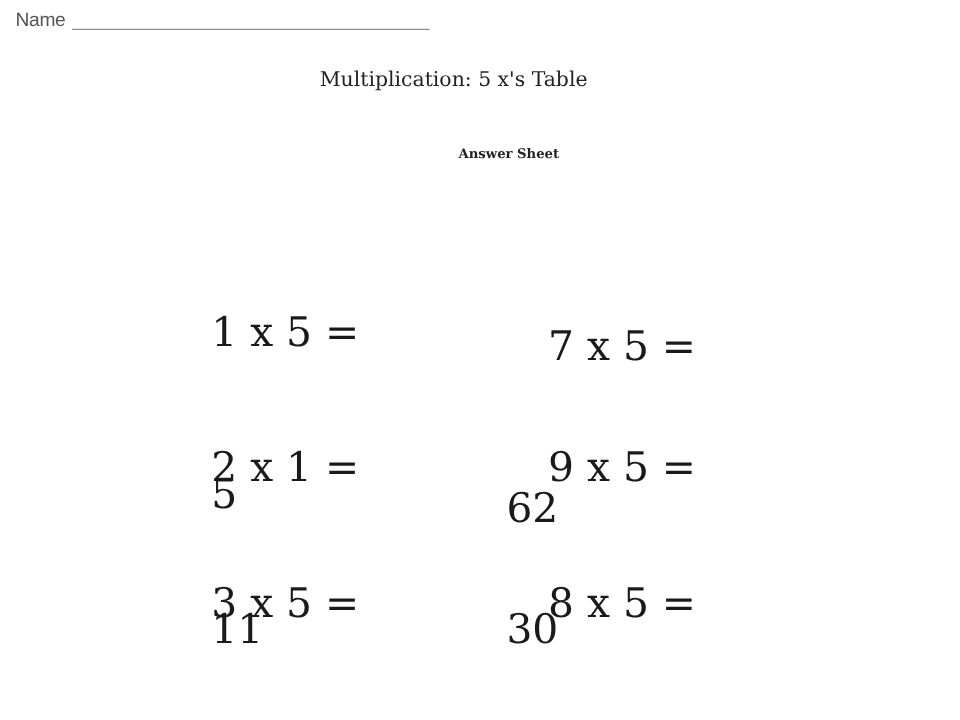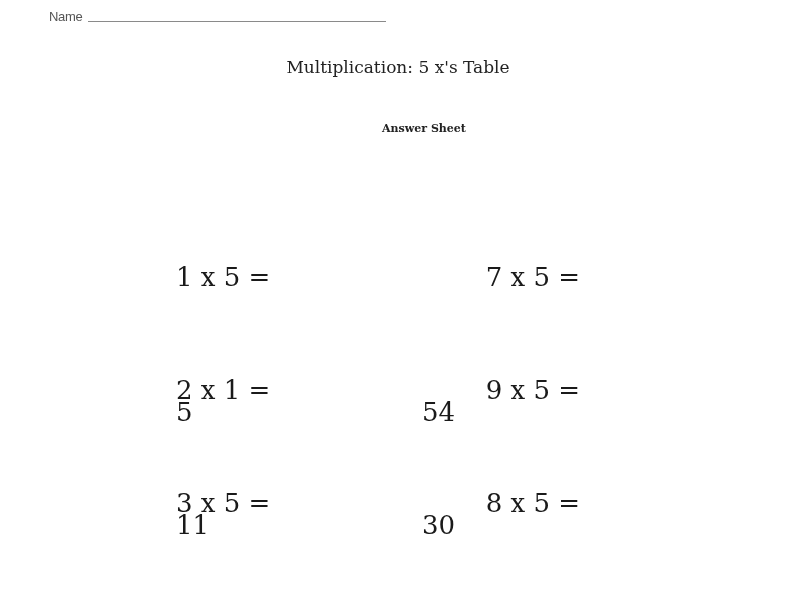--- a/index.html
+++ b/index.html
@@ -1,25 +1,25 @@
 <!DOCTYPE html>
 <html><head>
   <meta charset="utf-8">
   <style>
     html, body { margin: 0; padding: 0; background: #ffffff; }
     body { width: 800px; height: 600px; position: relative; overflow: hidden; color: #1a1a1a; }
     .name-row { position: absolute; left: 13px; top: 9px; display: flex; align-items: flex-end; }
-    .name-label { font-family: "Liberation Sans", sans-serif; font-size: 13px; color: #555; letter-spacing: -0.3px; margin-left: 36px; }
+    .name-label { font-family: "Liberation Sans", sans-serif; font-size: 16px; color: #555; letter-spacing: -0.3px; }
     .name-line { width: 298px; height: 0; border-bottom: 1.5px solid #8a8a8a; margin-left: 6px; margin-bottom: 2px; }
     .title { position: absolute; left: 0; width: 756px; top: 57px; text-align: center;
-             font-family: "DejaVu Serif", serif; font-size: 17px; color: #222; padding-left: 20px; }
+             font-family: "DejaVu Serif", serif; font-size: 17px; color: #222; }
     .subtitle { position: absolute; left: 0; width: 800px; top: 122px; text-align: center;
                 font-family: "DejaVu Serif", serif; font-size: 11px; font-weight: bold; color: #222; margin-left: 24px; }
     .grid { position: absolute; left: 176px; top: 165px; }
-    .cell { position: absolute; font-family: "DejaVu Serif", serif; font-size: 26px; line-height: 45px; color: #1a1a1a; white-space: pre; }
+    .cell { position: absolute; font-family: "DejaVu Serif", serif; font-size: 34px; line-height: 45px; color: #1a1a1a; white-space: pre; }
     .cell .q { display: block; }
     .cell .a { display: block; }
     .col-right .q { text-align: right; width: 158px; }
   </style>
 </head>
 <body>
 
 <div class="name-row">
   <span class="name-label">Name</span>
   <span class="name-line"></span>
@@ -40,23 +40,23 @@
   </div>
   <div class="cell col-left" style="left:0; top:226px;">
     <span class="q">3 x 5 =</span>
     
   </div>
   <div class="cell col-left" style="left:0; top:339px;">
     <span class="q">4 x 5 =</span>
     
   </div>
 
-  <div class="cell col-right" style="left:246px; top:0;">
+  <div class="cell col-right" style="left:246px; top:12px;">
     <span class="q">7 x 5 =</span>
-    <span class="a">54</span>
+    <span class="a">62</span>
   </div>
   <div class="cell col-right" style="left:246px; top:113px;">
     <span class="q">9 x 5 =</span>
     <span class="a">30</span>
   </div>
   <div class="cell col-right" style="left:246px; top:226px;">
     <span class="q">8 x 5 =</span>
     
   </div>
   <div class="cell col-right" style="left:246px; top:339px;">

